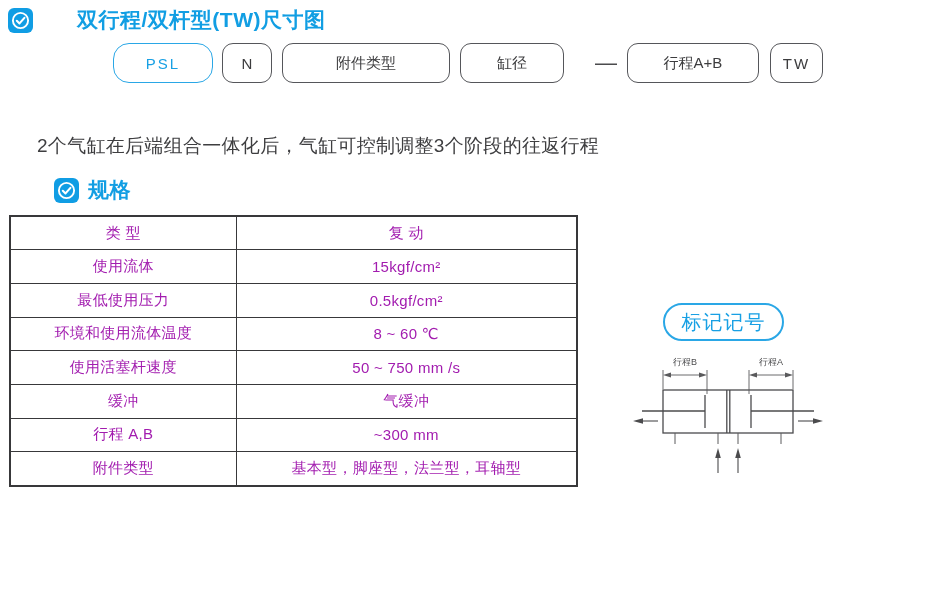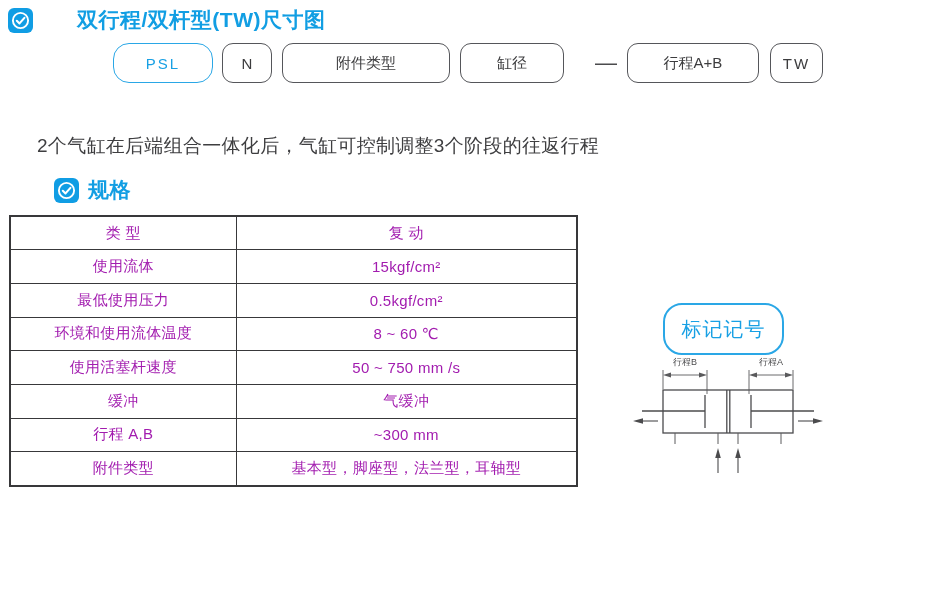--- a/index.html
+++ b/index.html
@@ -26,21 +26,21 @@
 
   
   .spec-table { position:absolute; left:9px; top:215px; width:569px;
     border-collapse:collapse; table-layout:fixed; }
   .spec-table td { border:1.5px solid #38383a; height:33.7px; text-align:center;
     vertical-align:middle; font-size:15px; color:#a21caf; letter-spacing:0.3px; }
   .spec-table { border:2px solid #38383a; }
   .spec-table col.c1 { width:226px; }
 
   
-  .mark-pill { position:absolute; left:663px; top:303px; width:121px; height:52px;
+  .mark-pill { position:absolute; left:663px; top:303px; width:121px; height:38px;
     border:2.2px solid #2aa7e6; border-radius:19px; display:flex; align-items:center;
     justify-content:center; font-size:20px; color:#18a0e4; letter-spacing:1px; background:#fff; }
 
   
   .schematic { position:absolute; left:625px; top:345px; }
   .schematic text { font-size:9px; fill:#4b4b4d; font-family:"Liberation Sans","DejaVu Sans",sans-serif; }
 </style>
 </head>
 <body>
 

